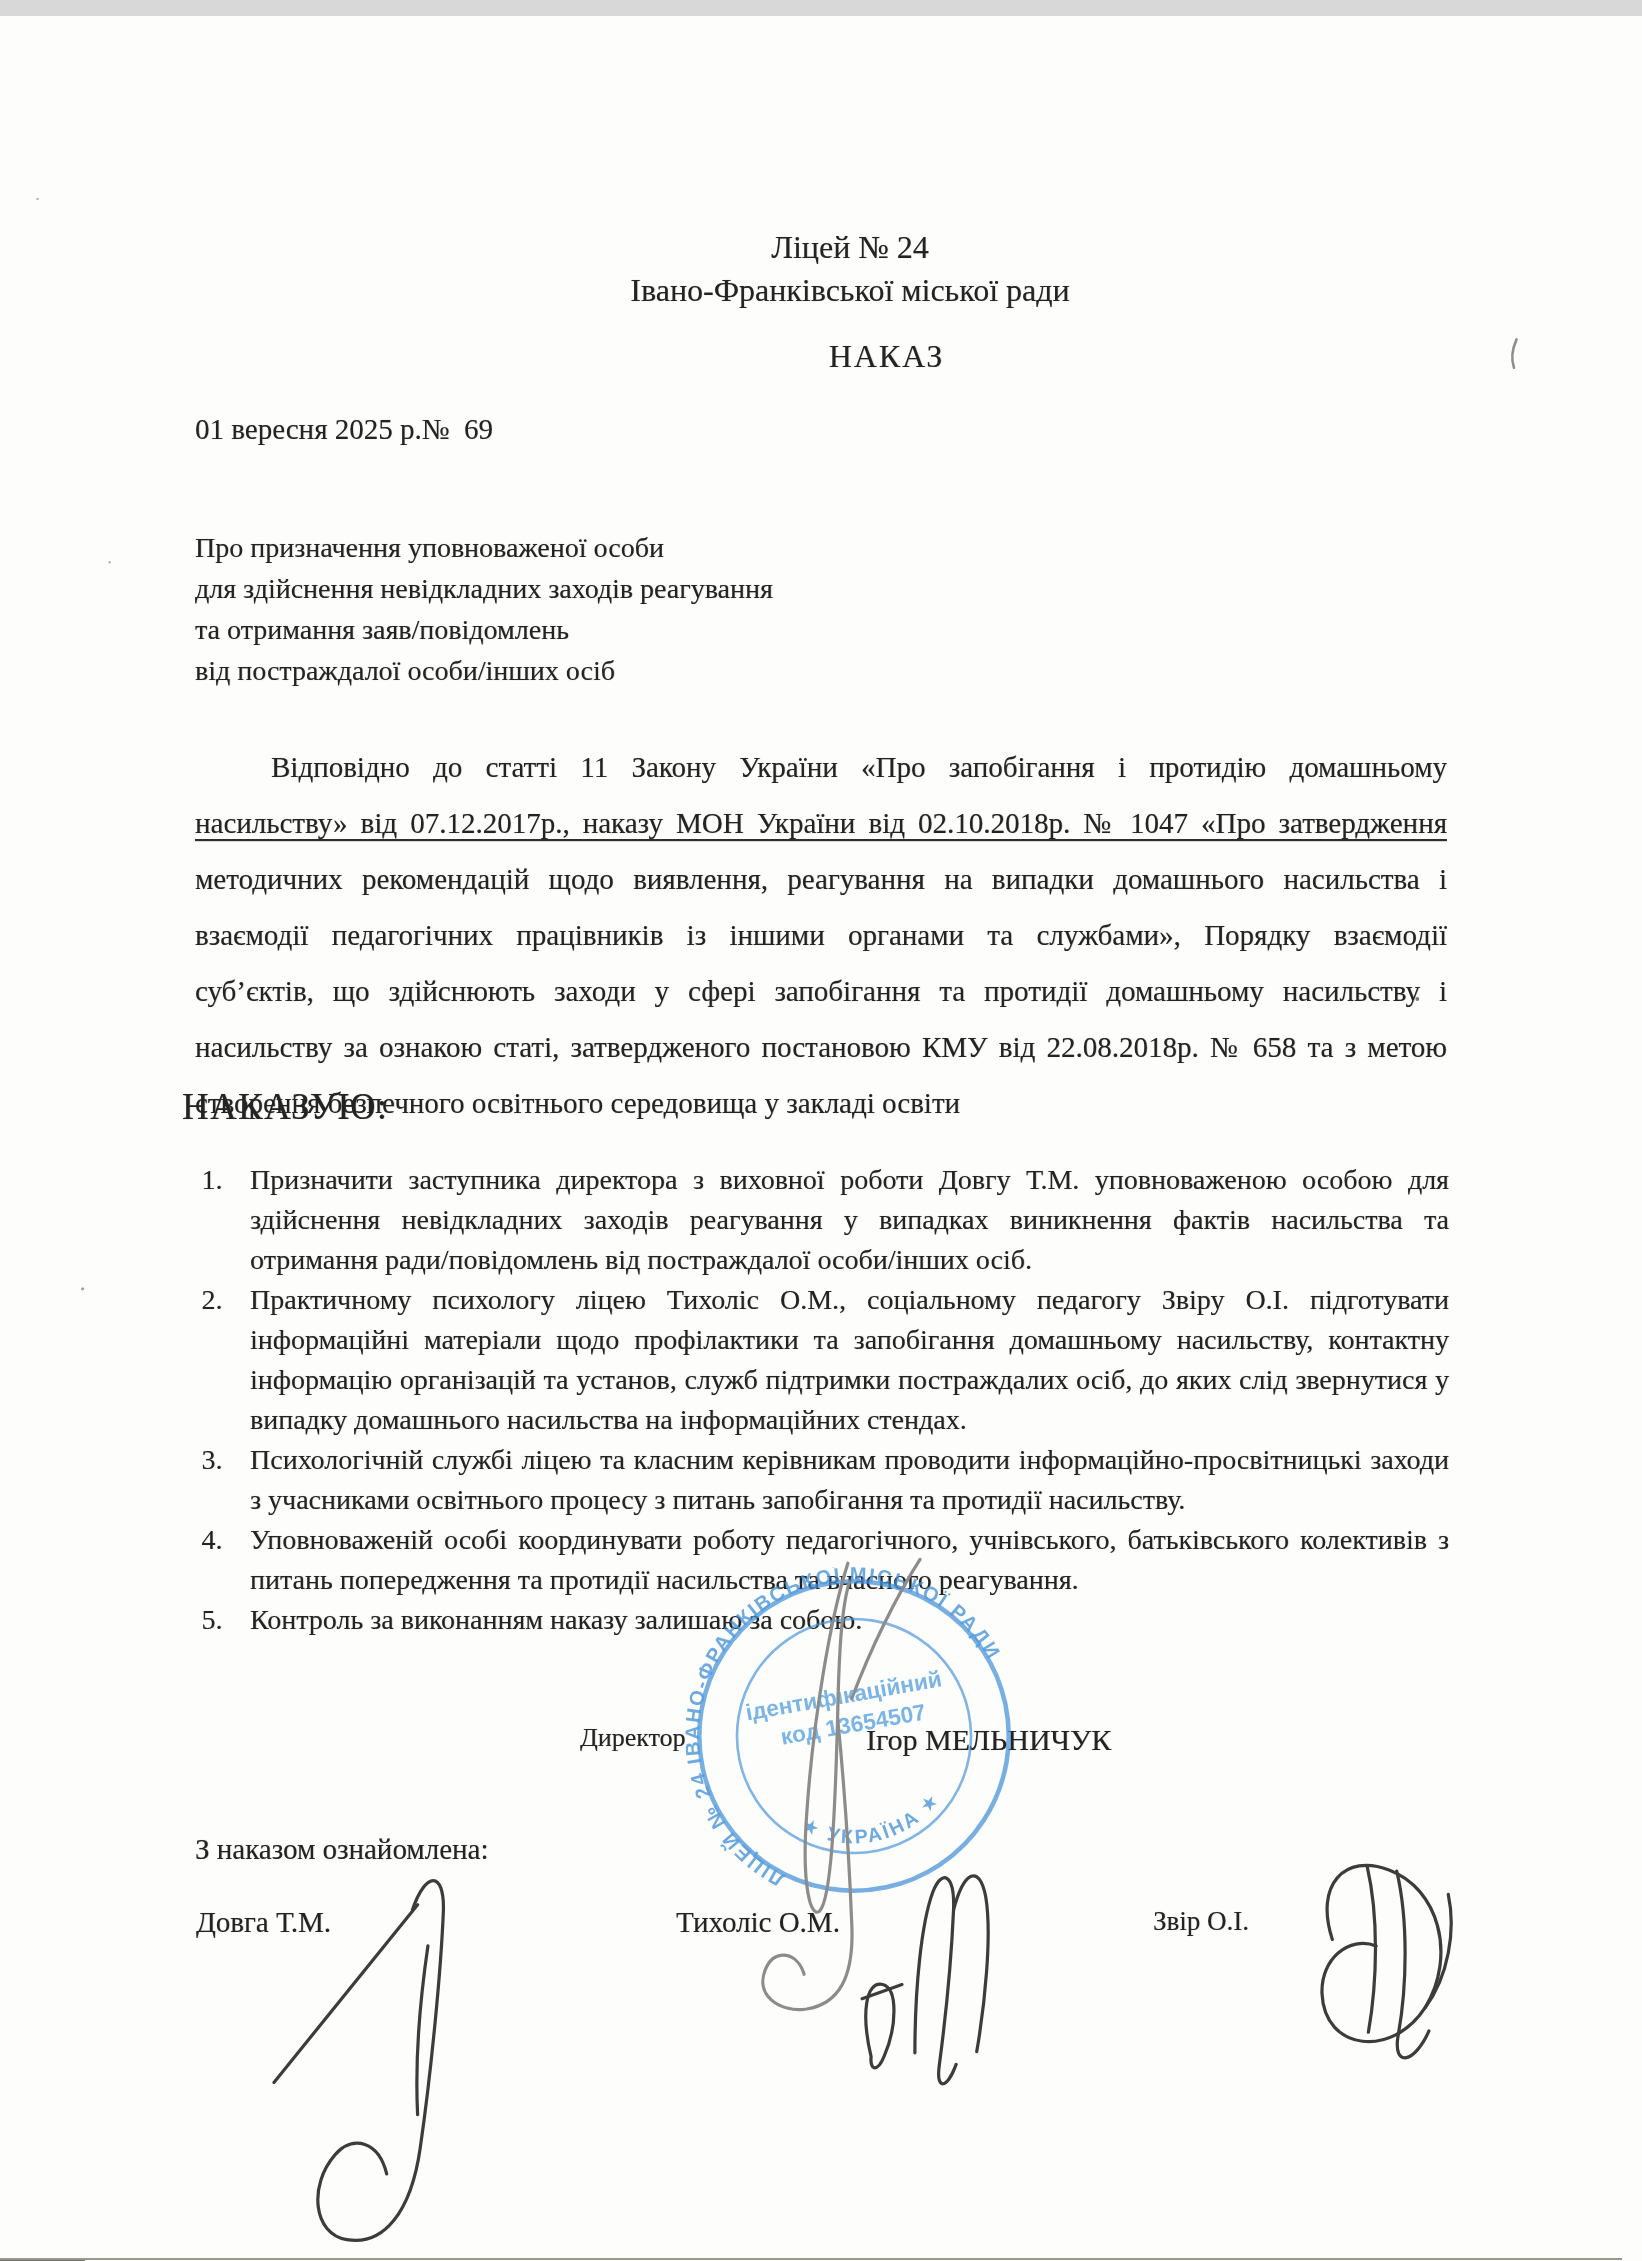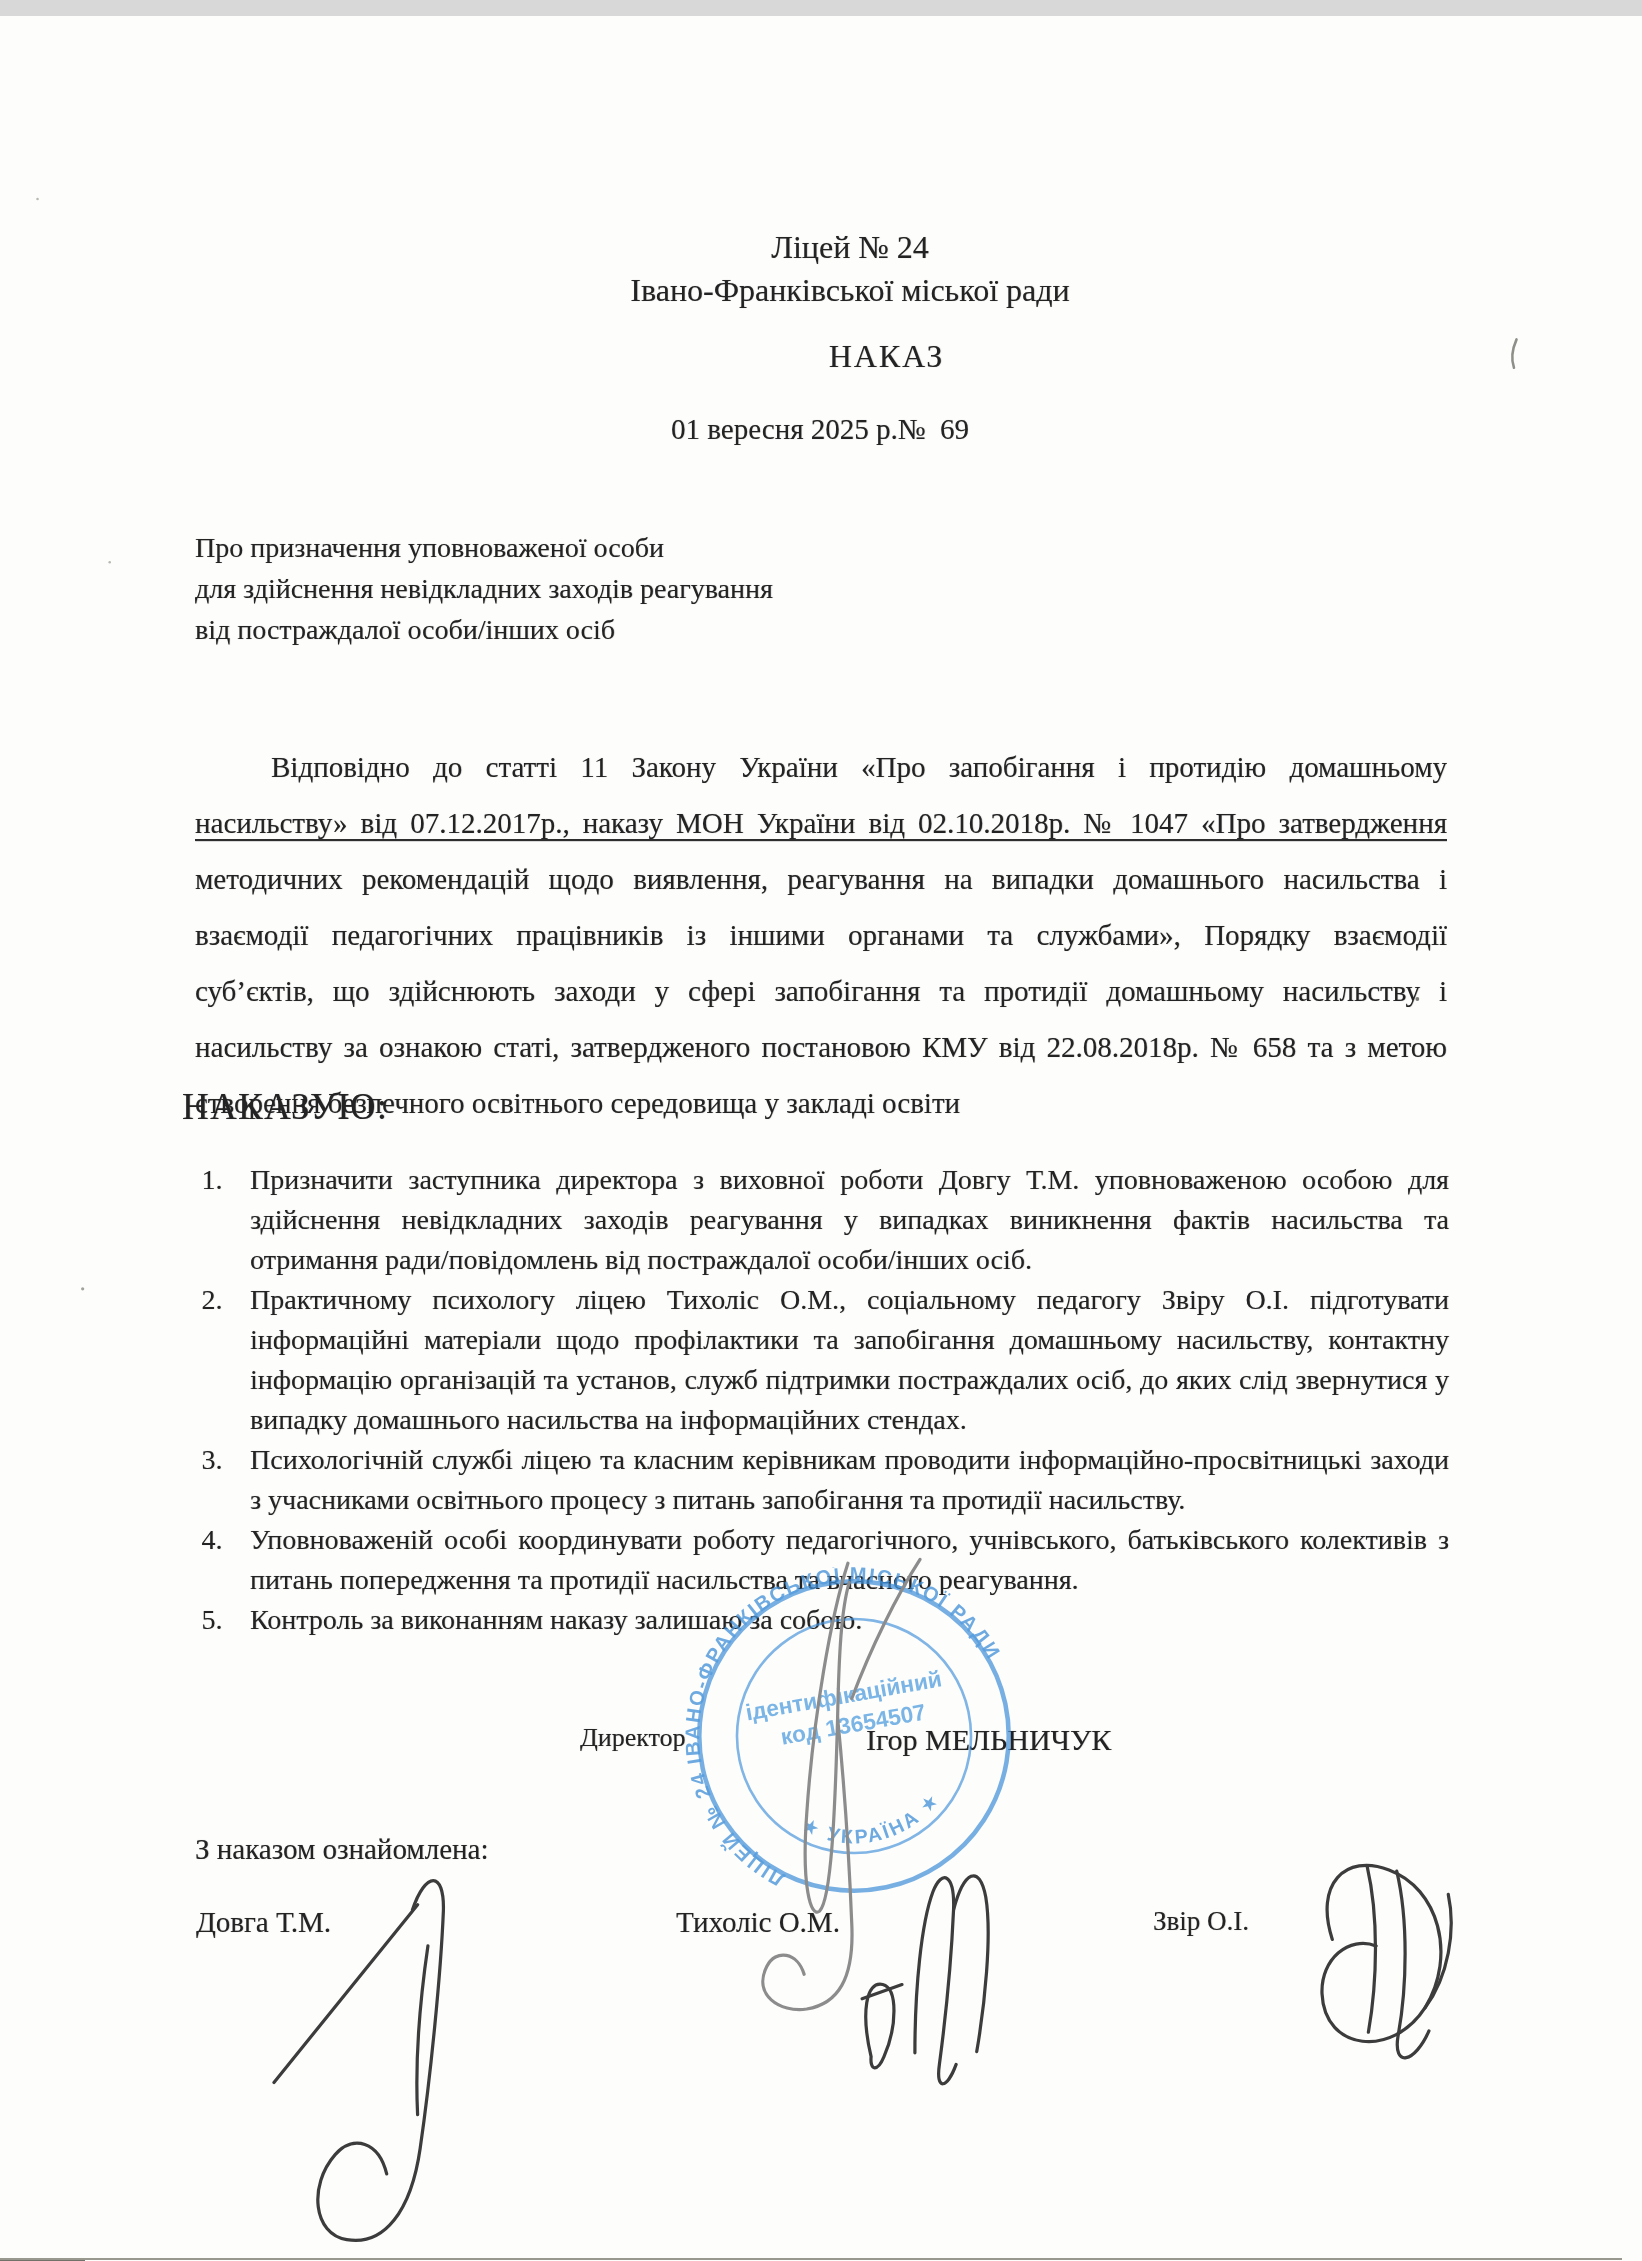--- a/index.html
+++ b/index.html
@@ -17,21 +17,21 @@
   .org{
     position:absolute;top:210px;left:61px;width:1578px;
     text-align:center;font-size:32px;line-height:43px;
   }
   .nakaz{
     position:absolute;top:322px;left:136px;width:1501px;
     text-align:center;font-size:32px;letter-spacing:1.9px;
   }
   .daterow{
     position:absolute;top:397px;left:195px;width:1250px;
-    display:flex;justify-content:center;font-size:29px;
+    display:flex;justify-content:flex-start;font-size:29px;
   }
   .subject{
     position:absolute;top:511px;left:195px;width:966px;
     font-size:28px;line-height:41px;
   }
   .intro{
     position:absolute;top:723px;left:195px;width:1252px;font-size:29px;
   }
   .pl{
     height:56px;line-height:56px;
@@ -85,20 +85,21 @@
   <div class="nakaz ink">НАКАЗ</div>
 
   <div class="daterow">
     <span class="ink">01 вересня 2025 р.</span>
     <span class="ink">№&nbsp;&nbsp;69</span>
   </div>
 
   <div class="subject ink">
     <div>Про призначення уповноваженої особи</div>
     <div>для здійснення невідкладних заходів реагування</div>
+    <div>та отримання заяв/повідомлень</div>
     <div>від постраждалої особи/інших осіб</div>
   </div>
 
   <div class="intro ink">
     <div class="pl first">Відповідно до статті 11 Закону України «Про запобігання і протидію домашньому</div>
     <div class="pl underlined">насильству» від 07.12.2017р., наказу МОН України від 02.10.2018р. № 1047 «Про затвердження</div>
     <div class="pl">методичних рекомендацій щодо виявлення, реагування на випадки домашнього насильства і</div>
     <div class="pl">взаємодії педагогічних працівників із іншими органами та службами», Порядку взаємодії</div>
     <div class="pl">суб’єктів, що здійснюють заходи у сфері запобігання та протидії домашньому насильству і</div>
     <div class="pl">насильству за ознакою статі, затвердженого постановою КМУ від 22.08.2018р. № 658 та з метою</div>

